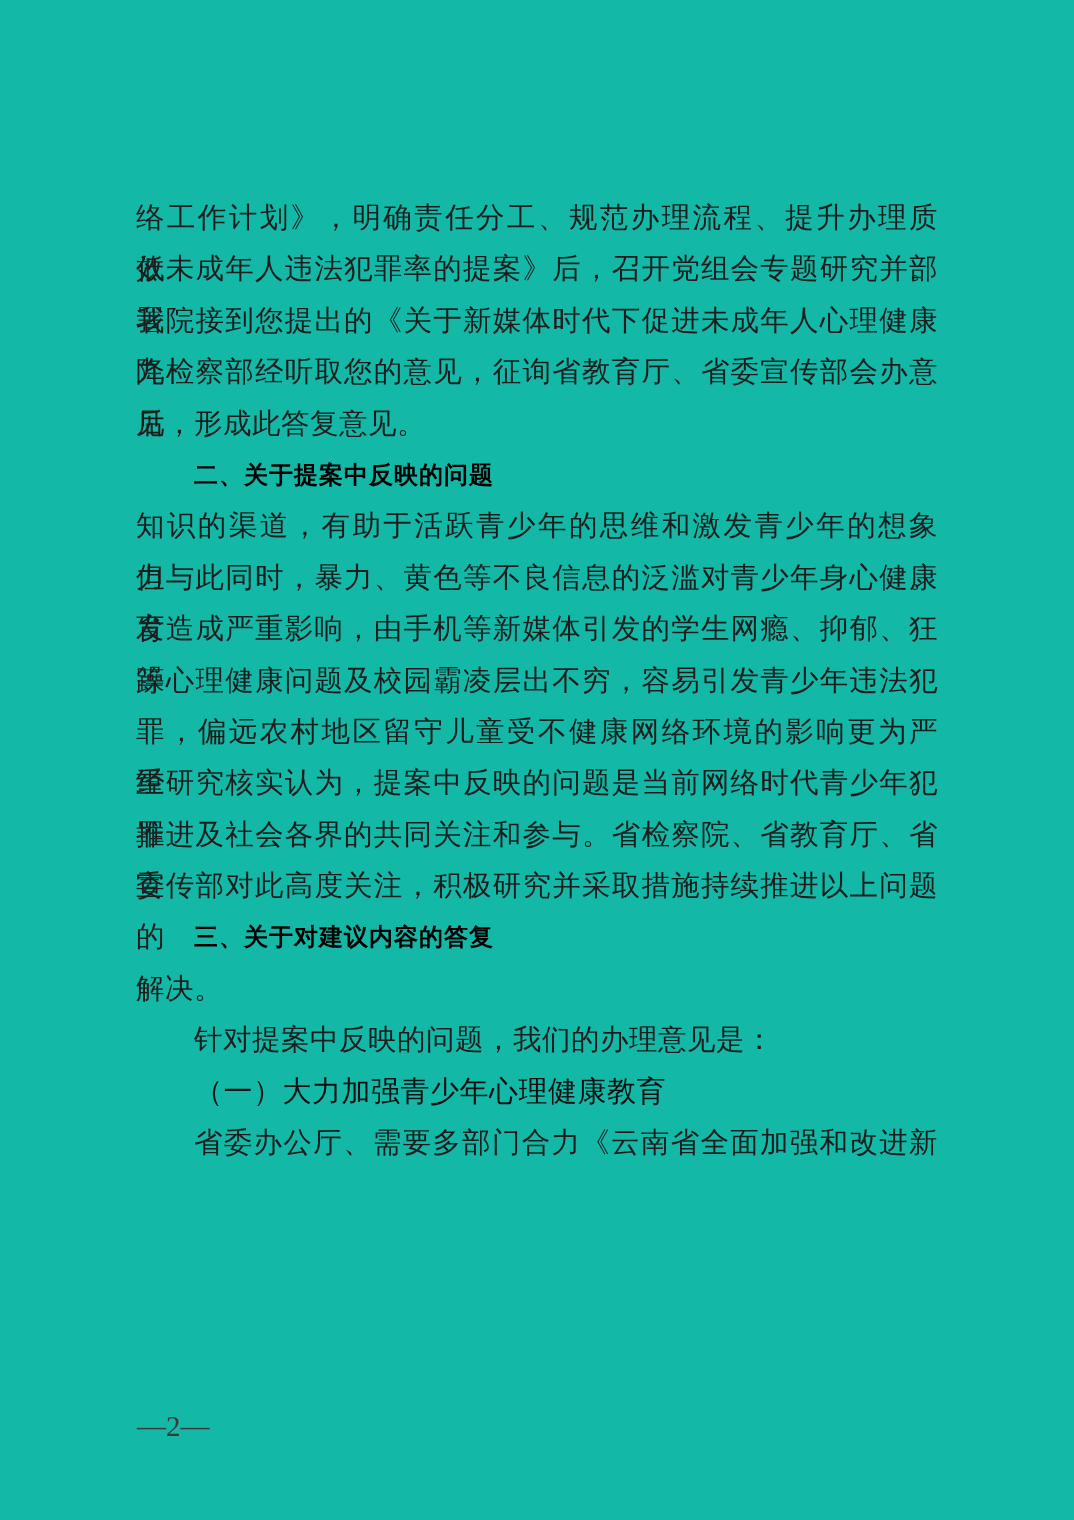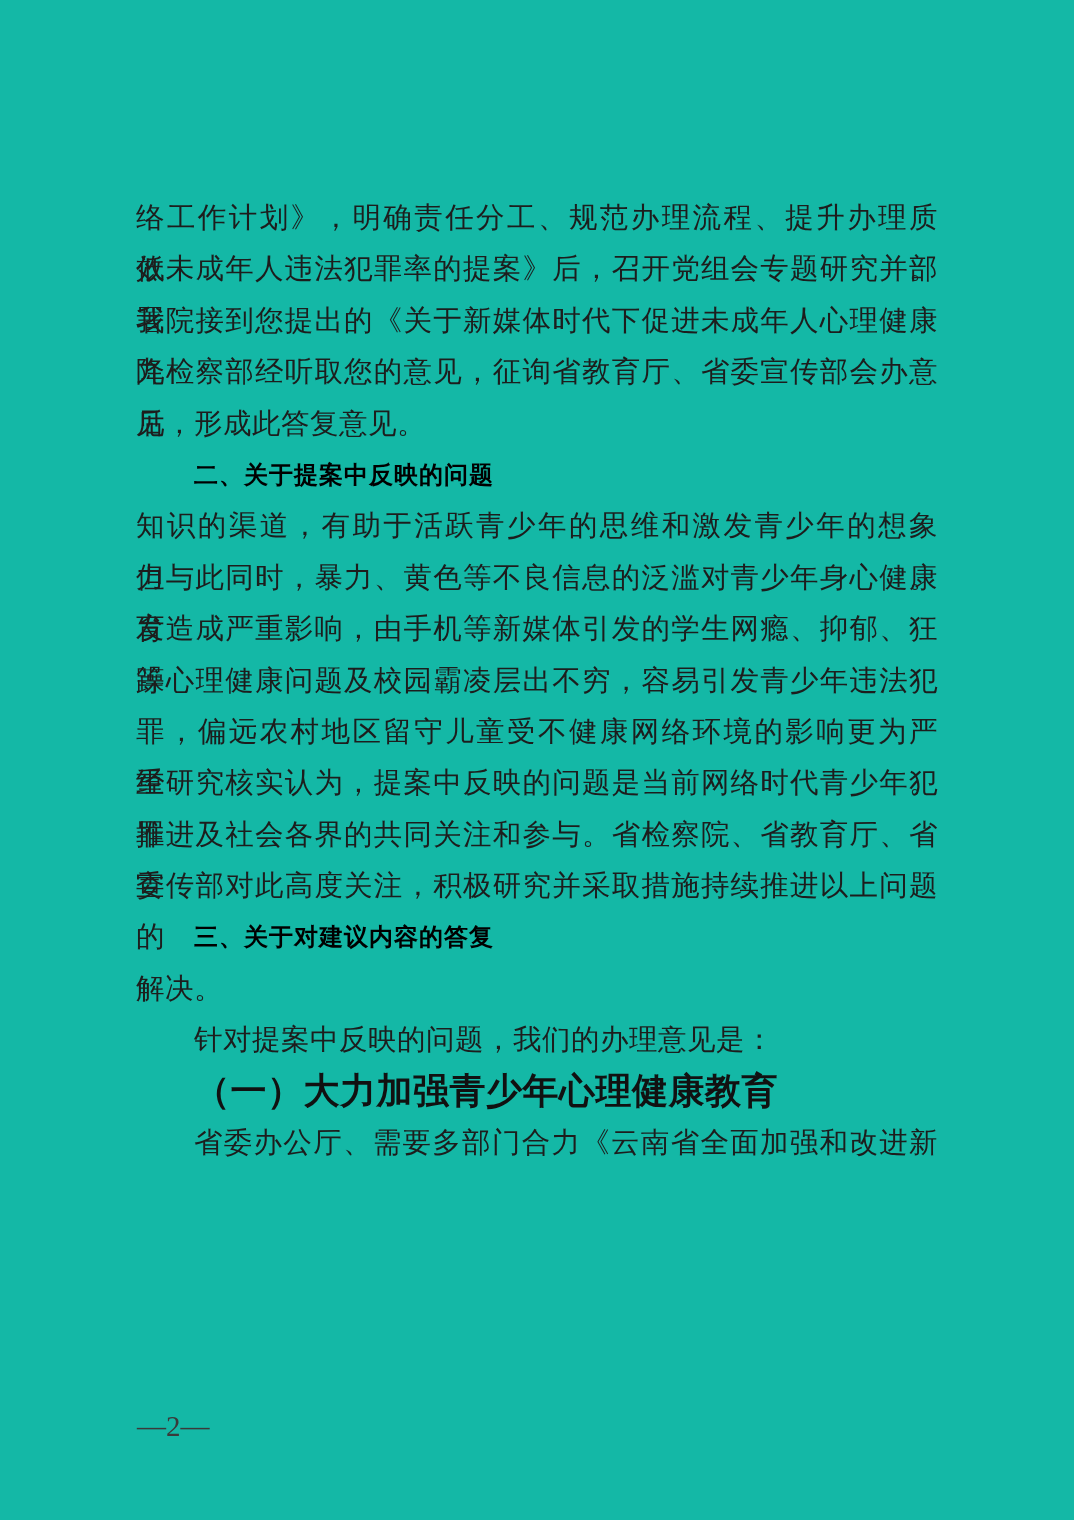--- a/index.html
+++ b/index.html
@@ -31,22 +31,22 @@
   .fill { text-align-last: justify; white-space: normal; }
   .indent { text-indent: 58px; }
   .h {
     font-weight: 700;
     font-family: "Liberation Sans", sans-serif;
     font-size: 24px;
     color: #000000;
     letter-spacing: 1px;
   }
   .sub {
-    font-weight: 700;
-    font-size: 36px;
+    font-weight: 400;
+    font-size: 29px;
     color: #111111;
   }
   .pagenum {
     position: absolute;
     left: 137px;
     top: 1406px;
     height: 40px;
     line-height: 40px;
     font-size: 29px;
     color: #3a3a3a;

